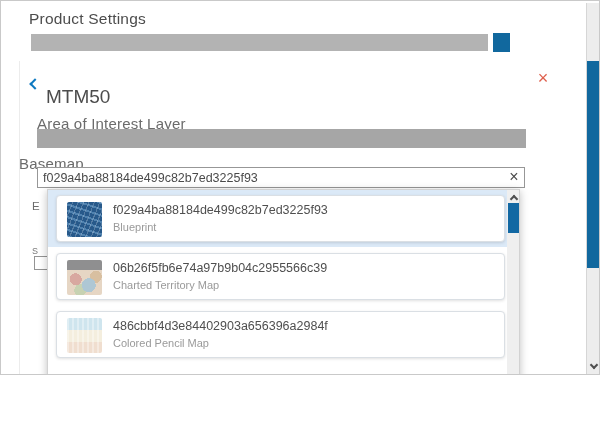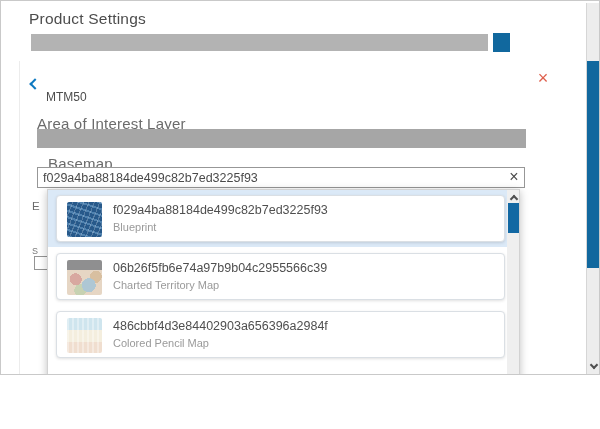--- a/index.html
+++ b/index.html
@@ -32,36 +32,36 @@
   }
   .back-button {
     position:absolute; left:30px; top:73px; height:18px;
     display:flex; align-items:center; gap:7px; cursor:pointer;
   }
   .chevron-left {
     width:8px; height:8px;
     border-left:2.5px solid #0d79c1; border-bottom:2.5px solid #0d79c1;
     transform:rotate(45deg); margin-top:1px;
   }
-  .back-label { font-size:12px; color:#4c4c4c;margin-top:27px; }
+  .back-label { font-size:19px; color:#4c4c4c;margin-top:27px; }
   .close-button {
     position:absolute; left:533px; top:68px; width:18px; height:18px;
     font-size:18px; line-height:18px; color:#df604d; text-align:center;
     cursor:pointer; font-weight:400;
   }
 
   .field-label {
     position:absolute; font-size:15px; color:#6b6b6b; letter-spacing:.2px;
   }
   .aoi-label { left:36px; top:114px; }
   .aoi-bar {
     position:absolute; left:36px; top:128px; width:489px; height:19px;
     background:#a6a6a6;
   }
-  .basemap-label { left:30px; top:154px;padding-left:17px; }
+  .basemap-label { left:18px; top:154px; }
   .basemap-input {
     position:absolute; left:36px; top:166px; width:488px; height:21px;
     border:1px solid #979797; background:#fff;
     font-family:"Liberation Sans", sans-serif;
     font-size:12.5px; color:#4a4a4a; padding:0 24px 0 5px; outline:none;
   }
   .input-clear {
     position:absolute; left:503px; top:167px; width:20px; height:19px;
     font-size:16px; line-height:18px; color:#4d4d4d; text-align:center;
     cursor:pointer;

